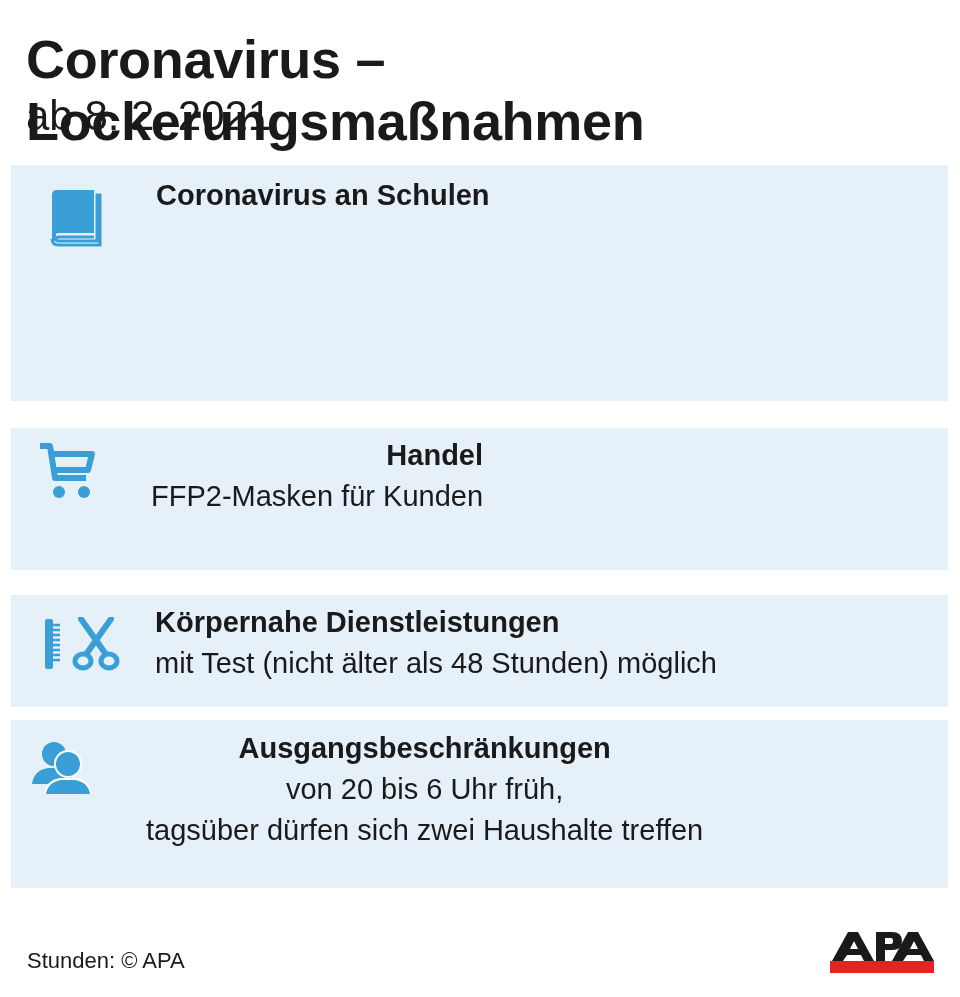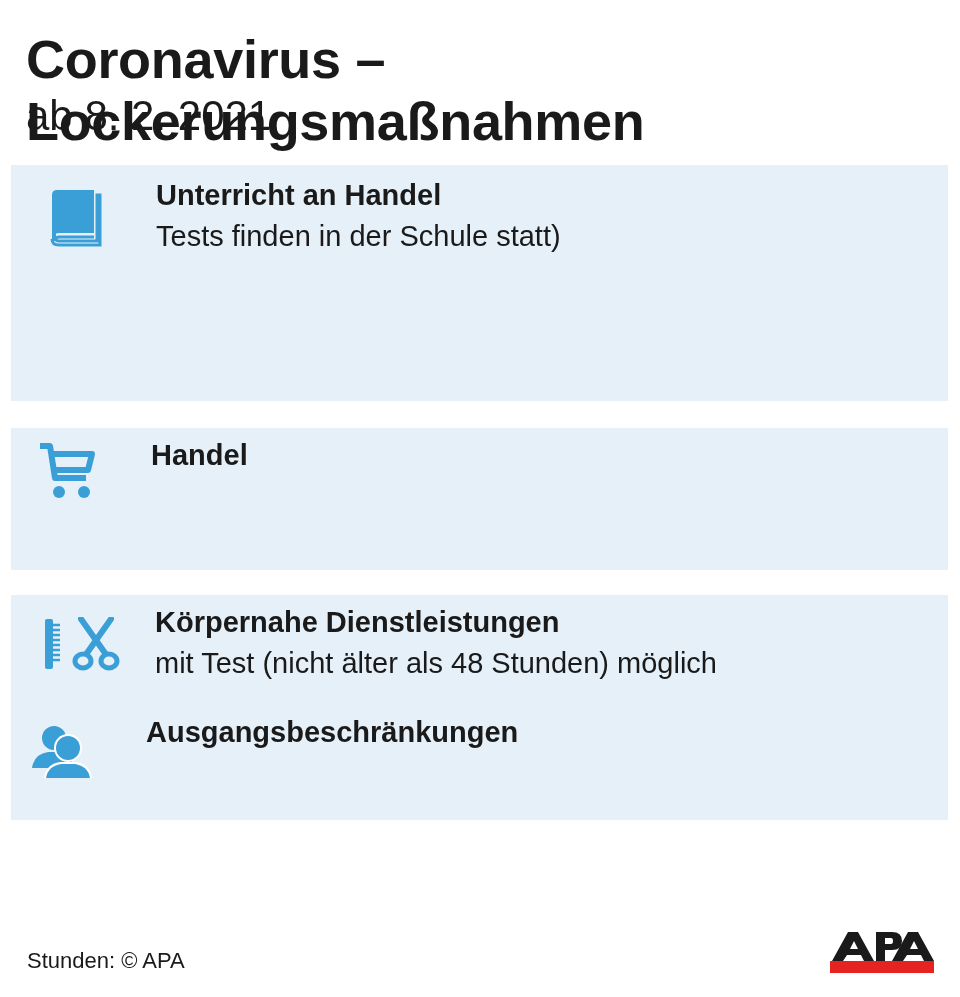--- a/index.html
+++ b/index.html
@@ -24,36 +24,36 @@
 
 <div class="panel" style="top:165px; height:236px;">
   <span class="icon" style="left:39px; top:24px;">
     <svg width="54" height="58" viewBox="0 0 54 58">
       <path d="M2 6 Q2 1 7 1 H44 V44 H9 Q2 44 2 50 Z" fill="#3a9fd6"></path>
       <path d="M2 50 Q2 56 9 56 H50 V6 H47 V52 H9 Q6 52 6 50 Q6 48 9 48 H44" fill="none" stroke="#3a9fd6" stroke-width="3"></path>
       <rect x="2" y="44" width="4" height="8" fill="#3a9fd6"></rect>
     </svg>
   </span>
   <div class="text" style="left:145px; top:10px;">
-    <div class="head">Unterricht an Handel</div>
-    <div>Tests finden in der Schule statt)</div>
+    <div class="head">Coronavirus an Schulen</div>
   </div>
 </div>
 
 <div class="panel" style="top:428px; height:142px;">
   <span class="icon" style="left:25px; top:12px;">
     <svg width="60" height="60" viewBox="0 0 60 60">
       <path d="M4 6 H14 L19 38 H50" fill="none" stroke="#3a9fd6" stroke-width="6" stroke-linejoin="round"></path>
       <path d="M16 14 H56 L52 30 H19" fill="none" stroke="#3a9fd6" stroke-width="6" stroke-linejoin="round"></path>
       <circle cx="23" cy="52" r="6" fill="#3a9fd6"></circle>
       <circle cx="48" cy="52" r="6" fill="#3a9fd6"></circle>
     </svg>
   </span>
   <div class="text" style="left:140px; top:7px;text-align:right;">
     <div class="head">Handel</div>
+    <div>FFP2-Masken für Kunden</div>
   </div>
 </div>
 
 <div class="panel" style="top:595px; height:112px;text-decoration:underline;">
   <span class="icon" style="left:22px; top:22px;">
     <svg width="90" height="56" viewBox="0 0 90 56">
       <rect x="12" y="2" width="8" height="50" rx="2" fill="#3a9fd6"></rect>
       <g stroke="#3a9fd6" stroke-width="2.5">
         <line x1="20" y1="8" x2="27" y2="8"></line>
           <line x1="20" y1="13" x2="27" y2="13"></line>
@@ -69,33 +69,35 @@
       <ellipse cx="50" cy="44" rx="8" ry="7" fill="none" stroke="#3a9fd6" stroke-width="5"></ellipse>
       <ellipse cx="76" cy="44" rx="8" ry="7" fill="none" stroke="#3a9fd6" stroke-width="5"></ellipse>
     </svg>
   </span>
   <div class="text" style="left:144px; top:7px;">
     <div class="head">Körpernahe Dienstleistungen</div>
     <div>mit Test (nicht älter als 48 Stunden) möglich</div>
   </div>
 </div>
 
-<div class="panel" style="top:704px; height:116px;text-align:center;">
+<div class="panel" style="top:720px; height:168px;text-align:center;">
   <span class="icon" style="left:19px; top:18px;">
     <svg width="64" height="58" viewBox="0 0 64 58">
       <circle cx="24" cy="16" r="12" fill="#3a9fd6"></circle>
       <path d="M2 46 Q4 32 18 30 H30 Q40 32 42 40 L42 46 Z" fill="#3a9fd6"></path>
       <circle cx="38" cy="26" r="14" fill="#ffffff"></circle>
       <circle cx="38" cy="26" r="12" fill="#3a9fd6"></circle>
       <path d="M14 56 Q16 42 30 40 H46 Q60 42 62 56 Z" fill="#ffffff"></path>
       <path d="M16 56 Q18 44 31 42 H45 Q58 44 60 56 Z" fill="#3a9fd6"></path>
     </svg>
   </span>
   <div class="text" style="left:135px; top:8px;">
     <div class="head">Ausgangsbeschränkungen</div>
+    <div>von 20 bis 6 Uhr früh,</div>
+    <div>tagsüber dürfen sich zwei Haushalte treffen</div>
   </div>
 </div>
 
 <div class="footer">Stunden: © APA</div>
 
 <span class="logo">
   <svg width="104" height="45" viewBox="0 0 104 45">
     <rect x="0" y="31" width="104" height="12" fill="#e52421"></rect>
     <path d="M2 31 L18 2 H28 L44 31 H34 L31 25 H17 L13 31 Z M20 19 H28 L24 11 Z" fill="#1a1a1a"></path>
     <path d="M46 31 V2 H62 Q72 2 72 11 Q72 20 62 20 H55 V31 Z M55 8 V14 H61 Q63 14 63 11 Q63 8 61 8 Z" fill="#1a1a1a"></path>

